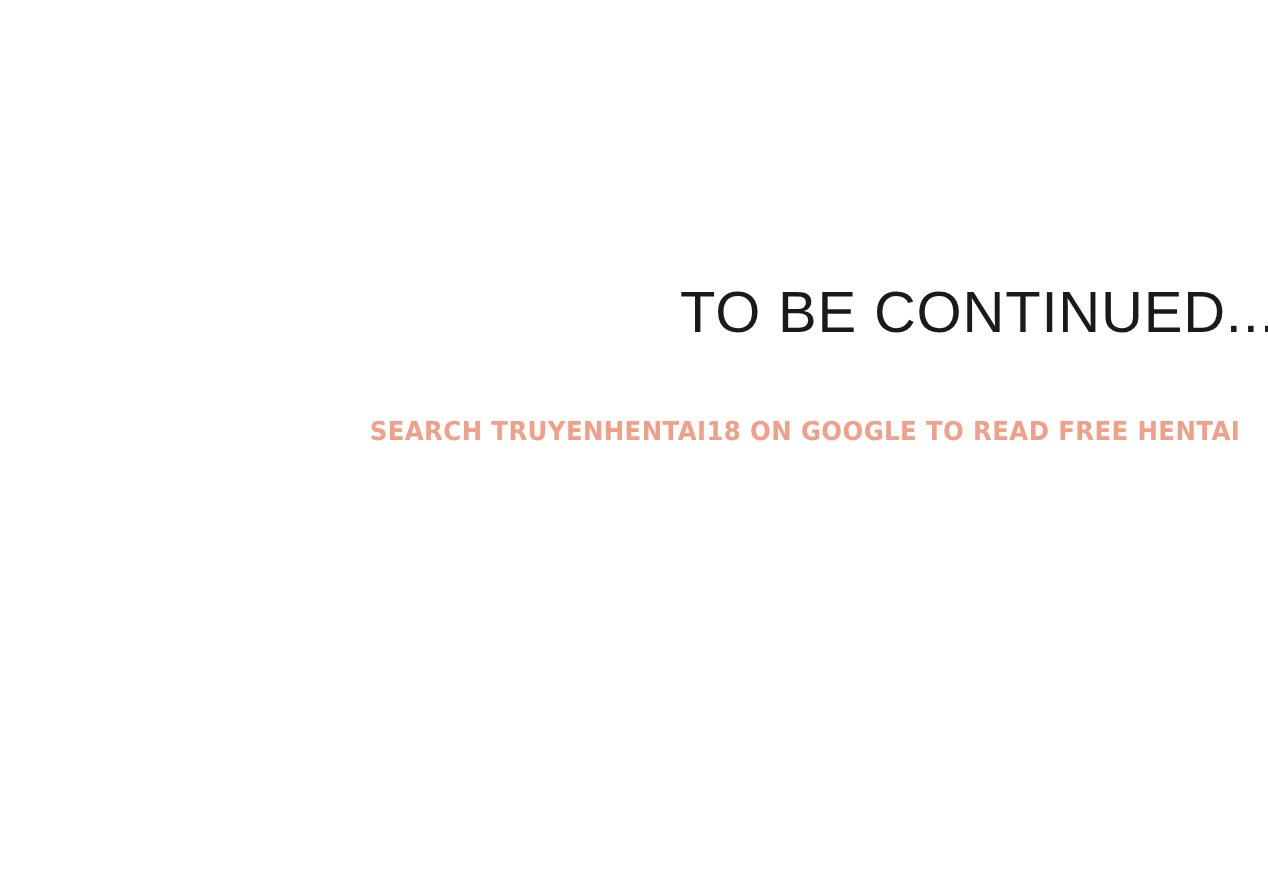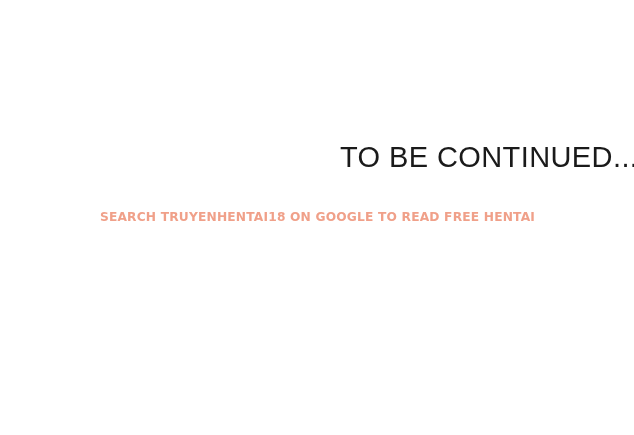--- a/index.html
+++ b/index.html
@@ -29,21 +29,21 @@
     letter-spacing: 0.4px;
     color: #1a1a1a;
     line-height: 34px;
     white-space: nowrap;
   }
   .watermark {
     position: absolute;
     left: 0;
     right: 0;
     top: 207px;
-    text-align: center;
+    text-align: right;
     white-space: nowrap;
   }
   .watermark-text {
     display: inline-block;
     font-family: "DejaVu Sans", sans-serif;
     font-size: 13px;
     font-weight: 700;
     letter-spacing: 0.2px;
     color: #f0a089;
     line-height: 16px;

